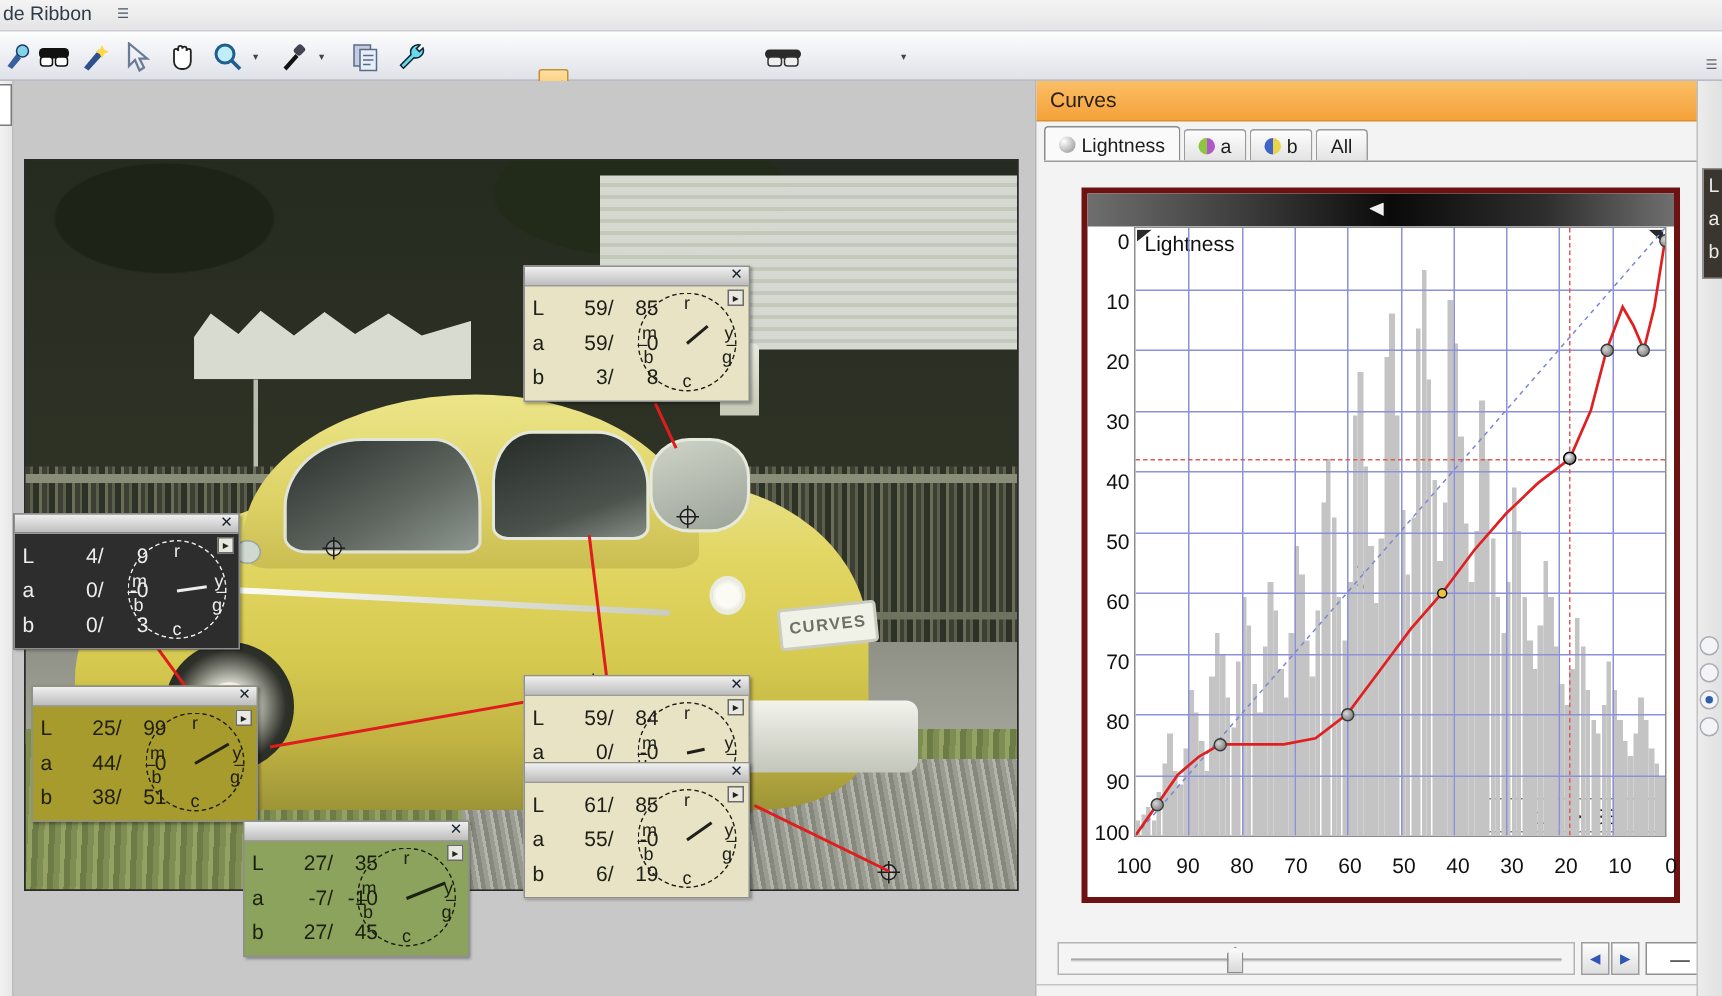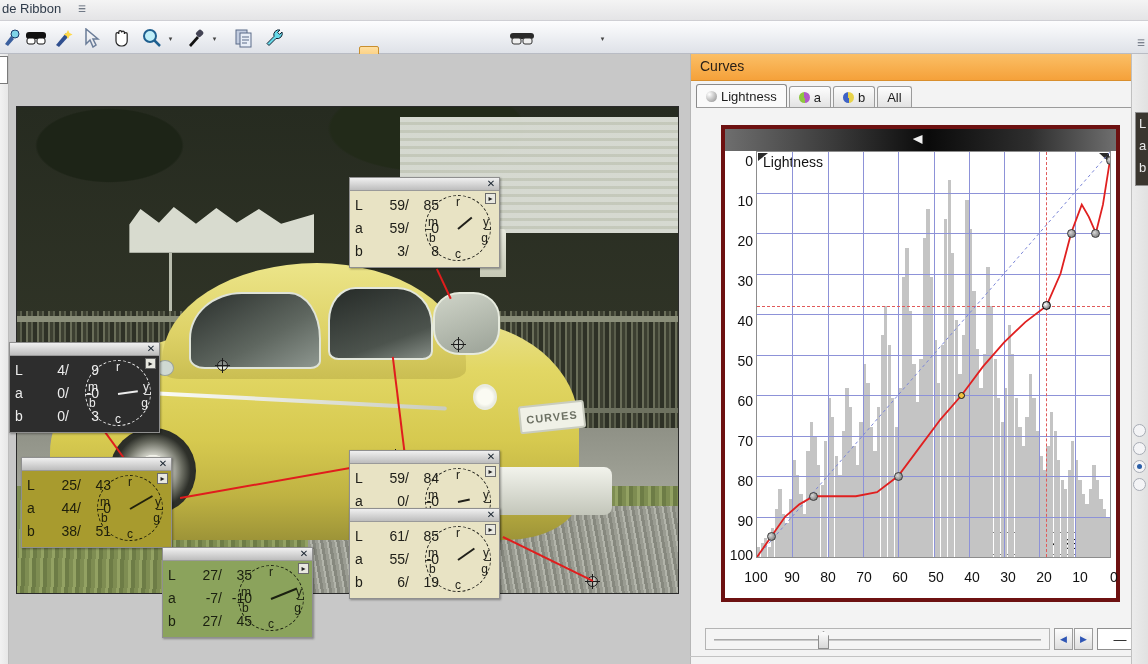--- a/index.html
+++ b/index.html
@@ -617,21 +617,21 @@
   </div>
 
   <div class="probe p-olive" style="left:21px; top:457px;">
     <div class="probe-tb"></div>
     <div class="probe-close">✕</div>
     <div class="probe-menu">▸</div>
     <div class="probe-body">
       <div class="lab-grid">
         <span class="lab-ch">L</span>
         <span class="lab-v1">25/</span>
-        <span class="lab-v2">43</span>
+        <span class="lab-v2">99</span>
         <span class="lab-ch">a</span>
         <span class="lab-v1">44/</span>
         <span class="lab-v2">0</span>
         <span class="lab-ch">b</span>
         <span class="lab-v1">38/</span>
         <span class="lab-v2">51</span>
       </div>
       <div class="wheel-dial">
         <span class="wl wl-r">r</span>
         <span class="wl wl-y">y</span>

